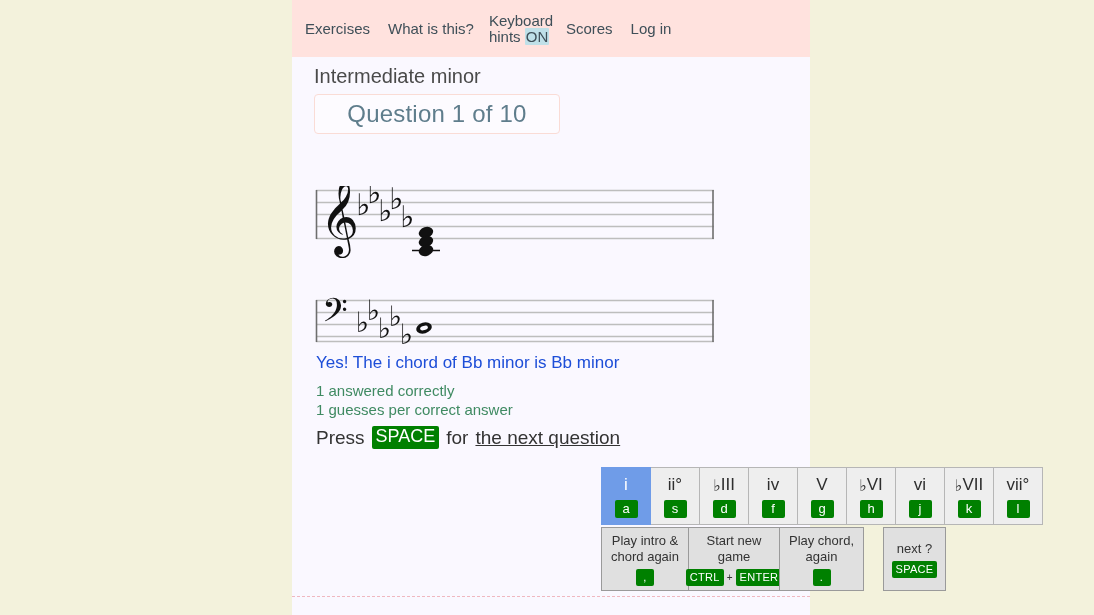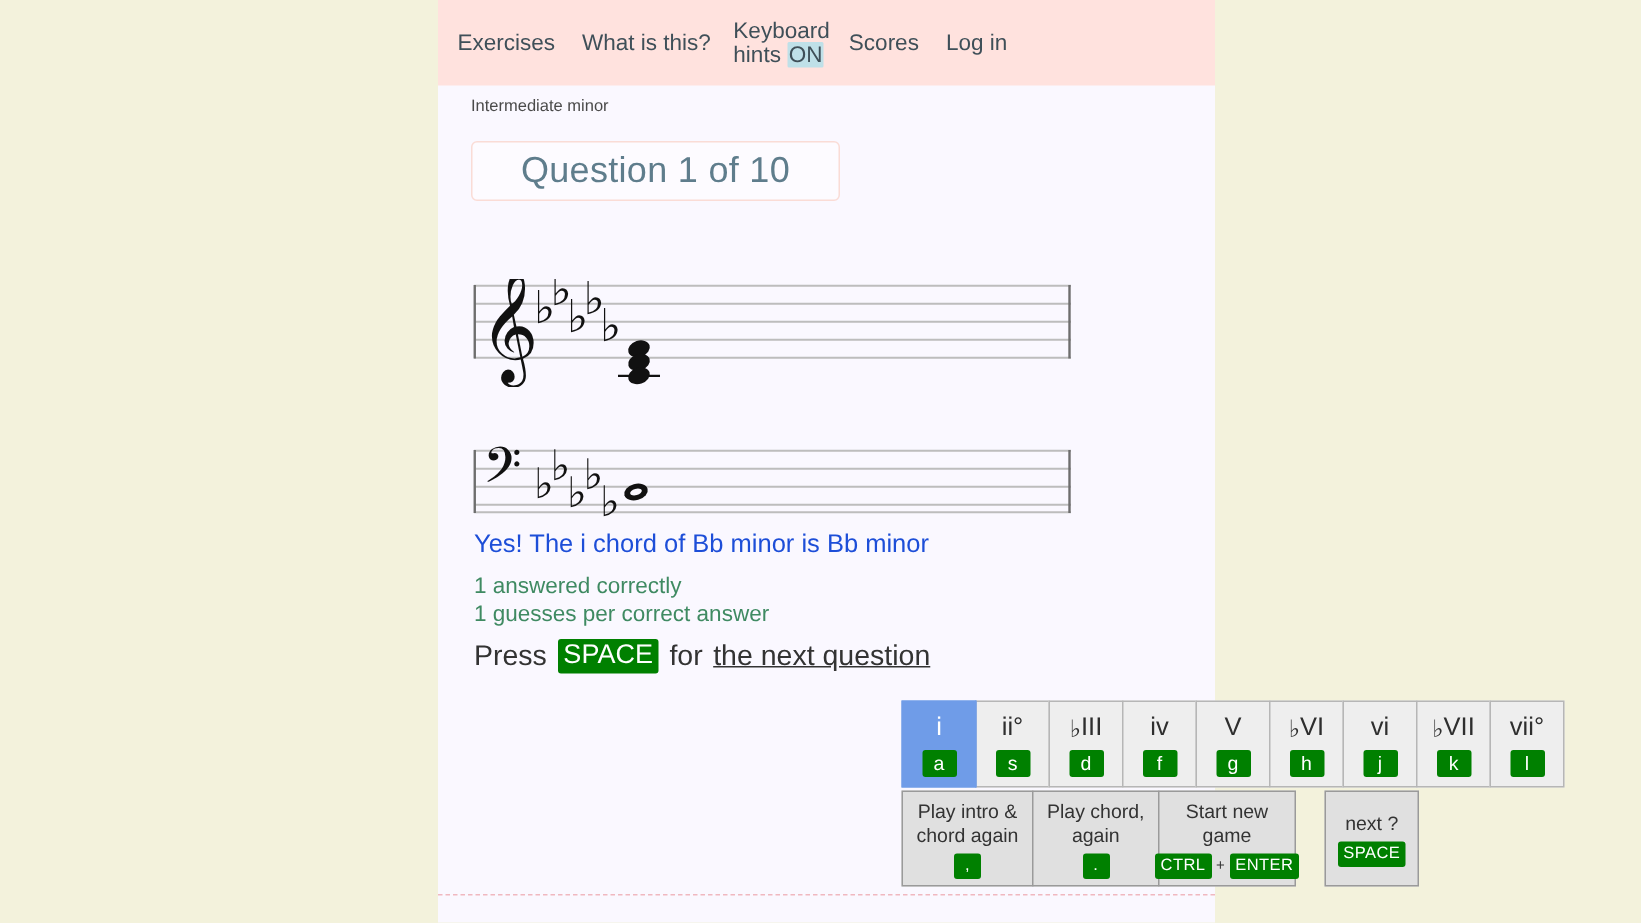--- a/index.html
+++ b/index.html
@@ -69,21 +69,21 @@
     color: #3f4f58;
     padding: 0 1px;
     border-radius: 1px;
   }
 
   
   .exercise-title {
     position: absolute;
     left: 22px;
     top: 65px;
-    font-size: 11px;
+    font-size: 20px;
     color: #4a4a4a;
   }
   .question-box {
     position: absolute;
     left: 22px;
     top: 94px;
     width: 244px;
     height: 38px;
     border: 1px solid #fadcd6;
     border-radius: 4px;
@@ -404,34 +404,34 @@
       </div>
     </div>
 
     <div class="action-row">
       <div class="action-btn b-intro">
         <span class="atext">Play intro &amp; chord again</span>
         <span class="keys">
           <span class="key-badge punct">,</span>
         </span>
       </div>
-      <div class="action-btn b-chord">
-        <span class="atext">Play chord, again</span>
-        <span class="keys">
-          <span class="key-badge punct">.</span>
-        </span>
-      </div>
       <div class="action-btn b-new">
         <span class="atext">Start new game</span>
         <span class="keys">
           <span class="key-badge">CTRL</span>
           <span class="key-plus">+</span>
           <span class="key-badge">ENTER</span>
         </span>
       </div>
+      <div class="action-btn b-chord">
+        <span class="atext">Play chord, again</span>
+        <span class="keys">
+          <span class="key-badge punct">.</span>
+        </span>
+      </div>
       <div class="action-btn b-next">
         <span class="atext">next ?</span>
         <span class="keys">
           <span class="key-badge">SPACE</span>
         </span>
       </div>
     </div>
 
     <div class="dashed-rule"></div>
   </div>

